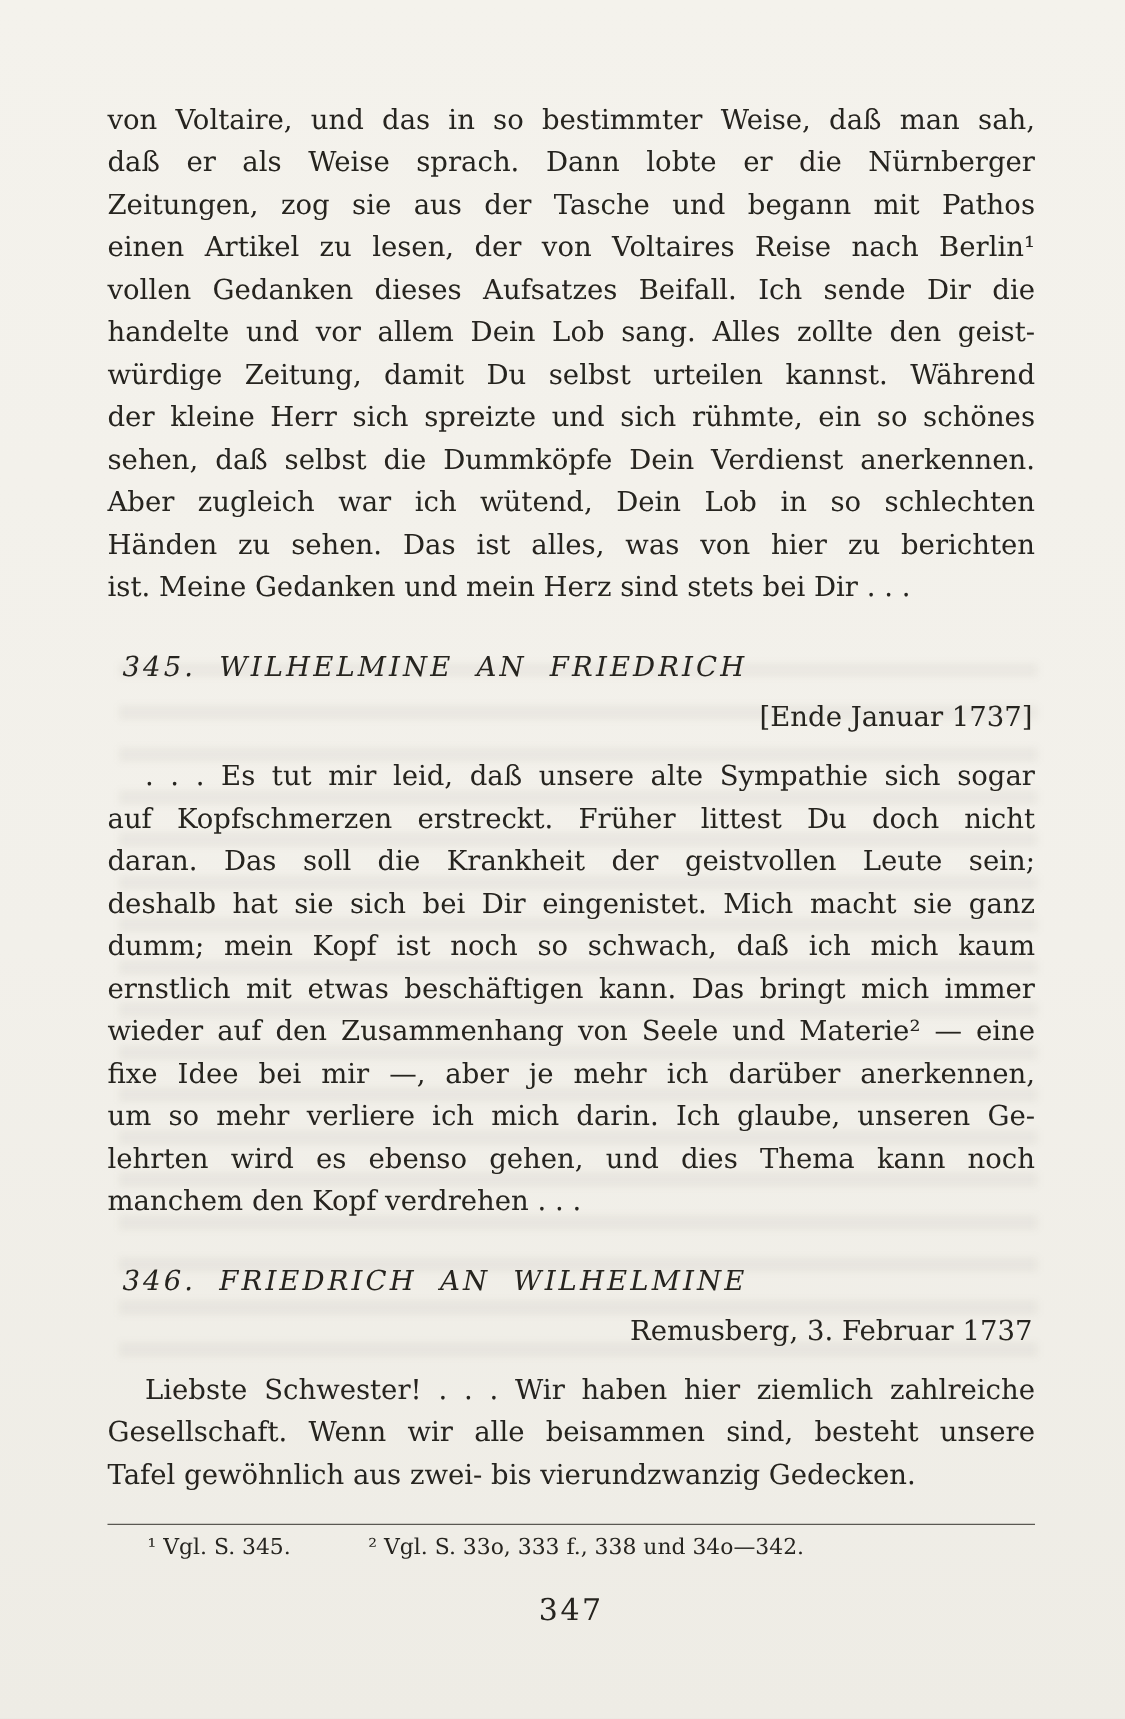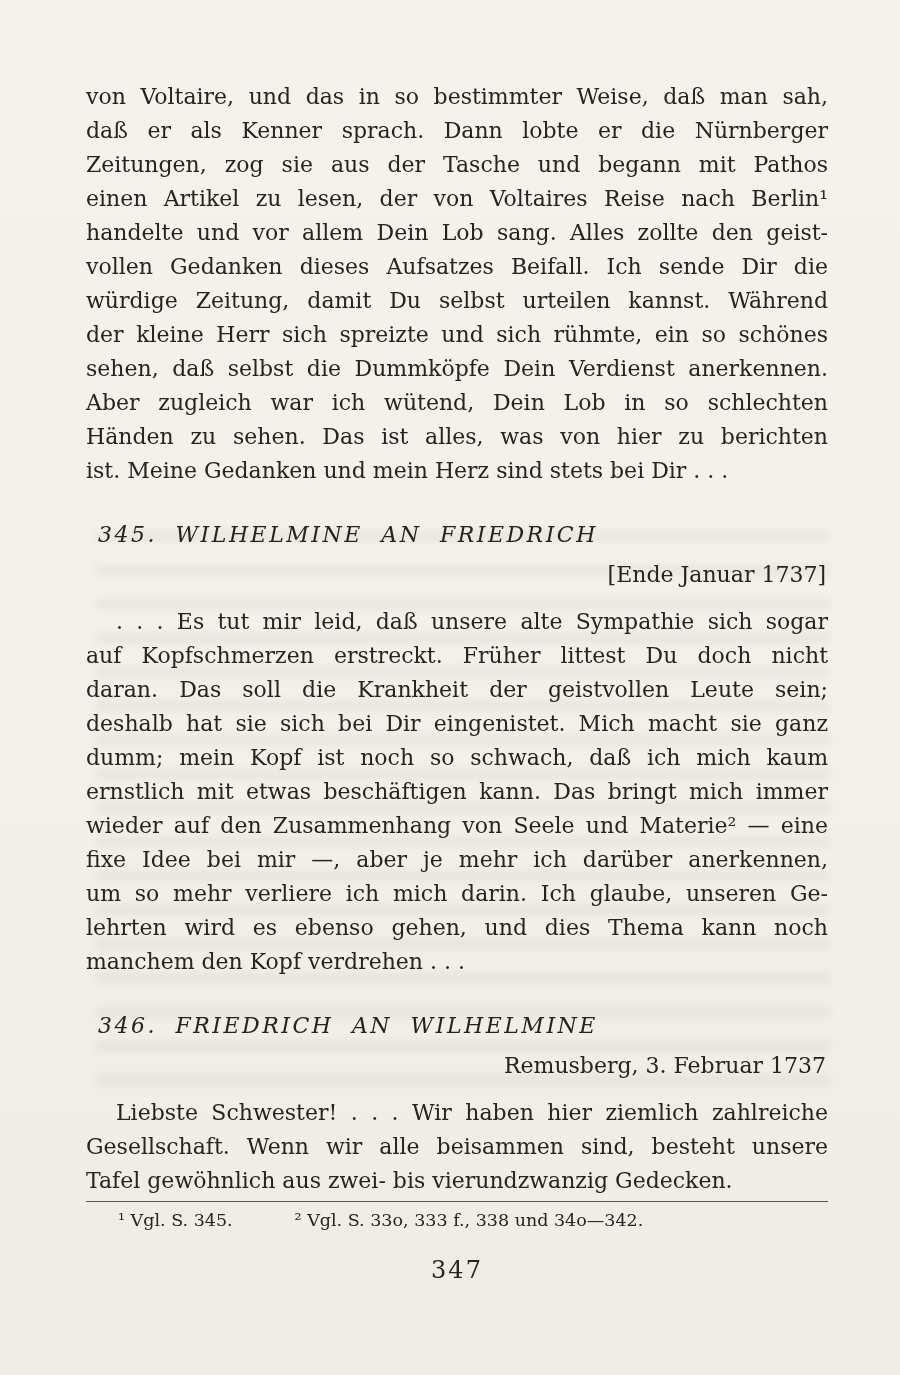--- a/index.html
+++ b/index.html
@@ -49,21 +49,21 @@
   }
   .dateline {
     margin-top: 7px;
     font-size: 22px;
     line-height: 34px;
     text-align: right;
     padding-right: 2px;
   }
   .heading + .dateline { margin-top: 7px; }
   .dateline + .para { margin-top: 13px; }
-  .footnote-block { margin-top: 3px; }
+  .footnote-block { margin-top: 21px; }
   .footnote-rule {
     border: none;
     border-top: 1.5px solid rgba(40,38,32,0.75);
     margin: 0 0 6px 0;
   }
   .footnote-line {
     font-size: 17.5px;
     line-height: 24px;
   }
   .footnote-line .fn1 { margin-left: 32px; }
@@ -78,25 +78,25 @@
 </head>
 <body>
 
 <div class="book-page">
   <div class="showthrough"></div>
   <div class="content">
 
     <div>
         <div class="para">
           <div class="line">von Voltaire, und das in so bestimmter Weise, daß man sah,</div>
-          <div class="line">daß er als Kenner sprach. Dann lobte er die Nürnberger</div>
+          <div class="line">daß er als Weise sprach. Dann lobte er die Nürnberger</div>
           <div class="line">Zeitungen, zog sie aus der Tasche und begann mit Pathos</div>
           <div class="line">einen Artikel zu lesen, der von Voltaires Reise nach Berlin¹</div>
+          <div class="line">vollen Gedanken dieses Aufsatzes Beifall. Ich sende Dir die</div>
           <div class="line">handelte und vor allem Dein Lob sang. Alles zollte den geist-</div>
-          <div class="line">vollen Gedanken dieses Aufsatzes Beifall. Ich sende Dir die</div>
           <div class="line">würdige Zeitung, damit Du selbst urteilen kannst. Während</div>
           <div class="line">der kleine Herr sich spreizte und sich rühmte, ein so schönes</div>
           <div class="line">sehen, daß selbst die Dummköpfe Dein Verdienst anerkennen.</div>
           <div class="line">Aber zugleich war ich wütend, Dein Lob in so schlechten</div>
           <div class="line">Händen zu sehen. Das ist alles, was von hier zu berichten</div>
           <div class="line last">ist. Meine Gedanken und mein Herz sind stets bei Dir&nbsp;.&nbsp;.&nbsp;.</div>
         </div>
         <div class="heading">345. WILHELMINE AN FRIEDRICH</div>
         <div class="dateline">[Ende Januar 1737]</div>
         <div class="para">

